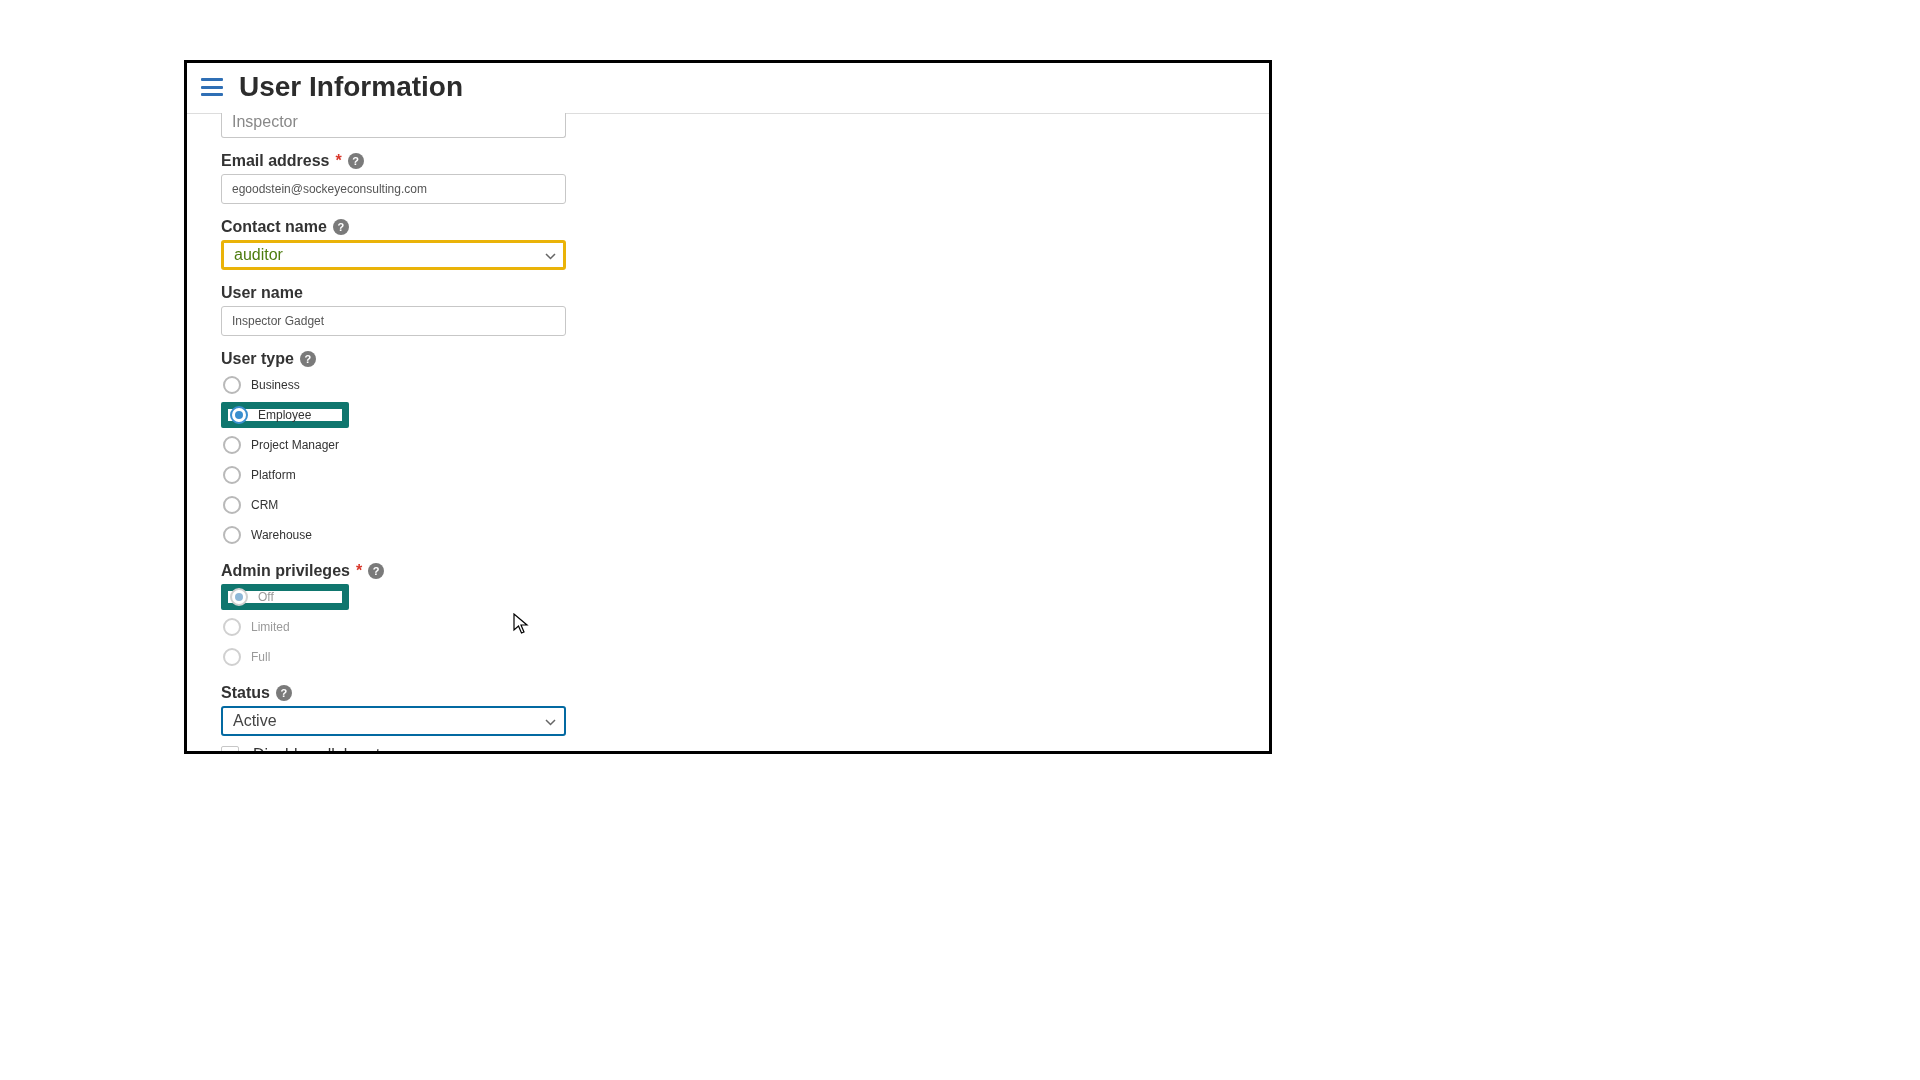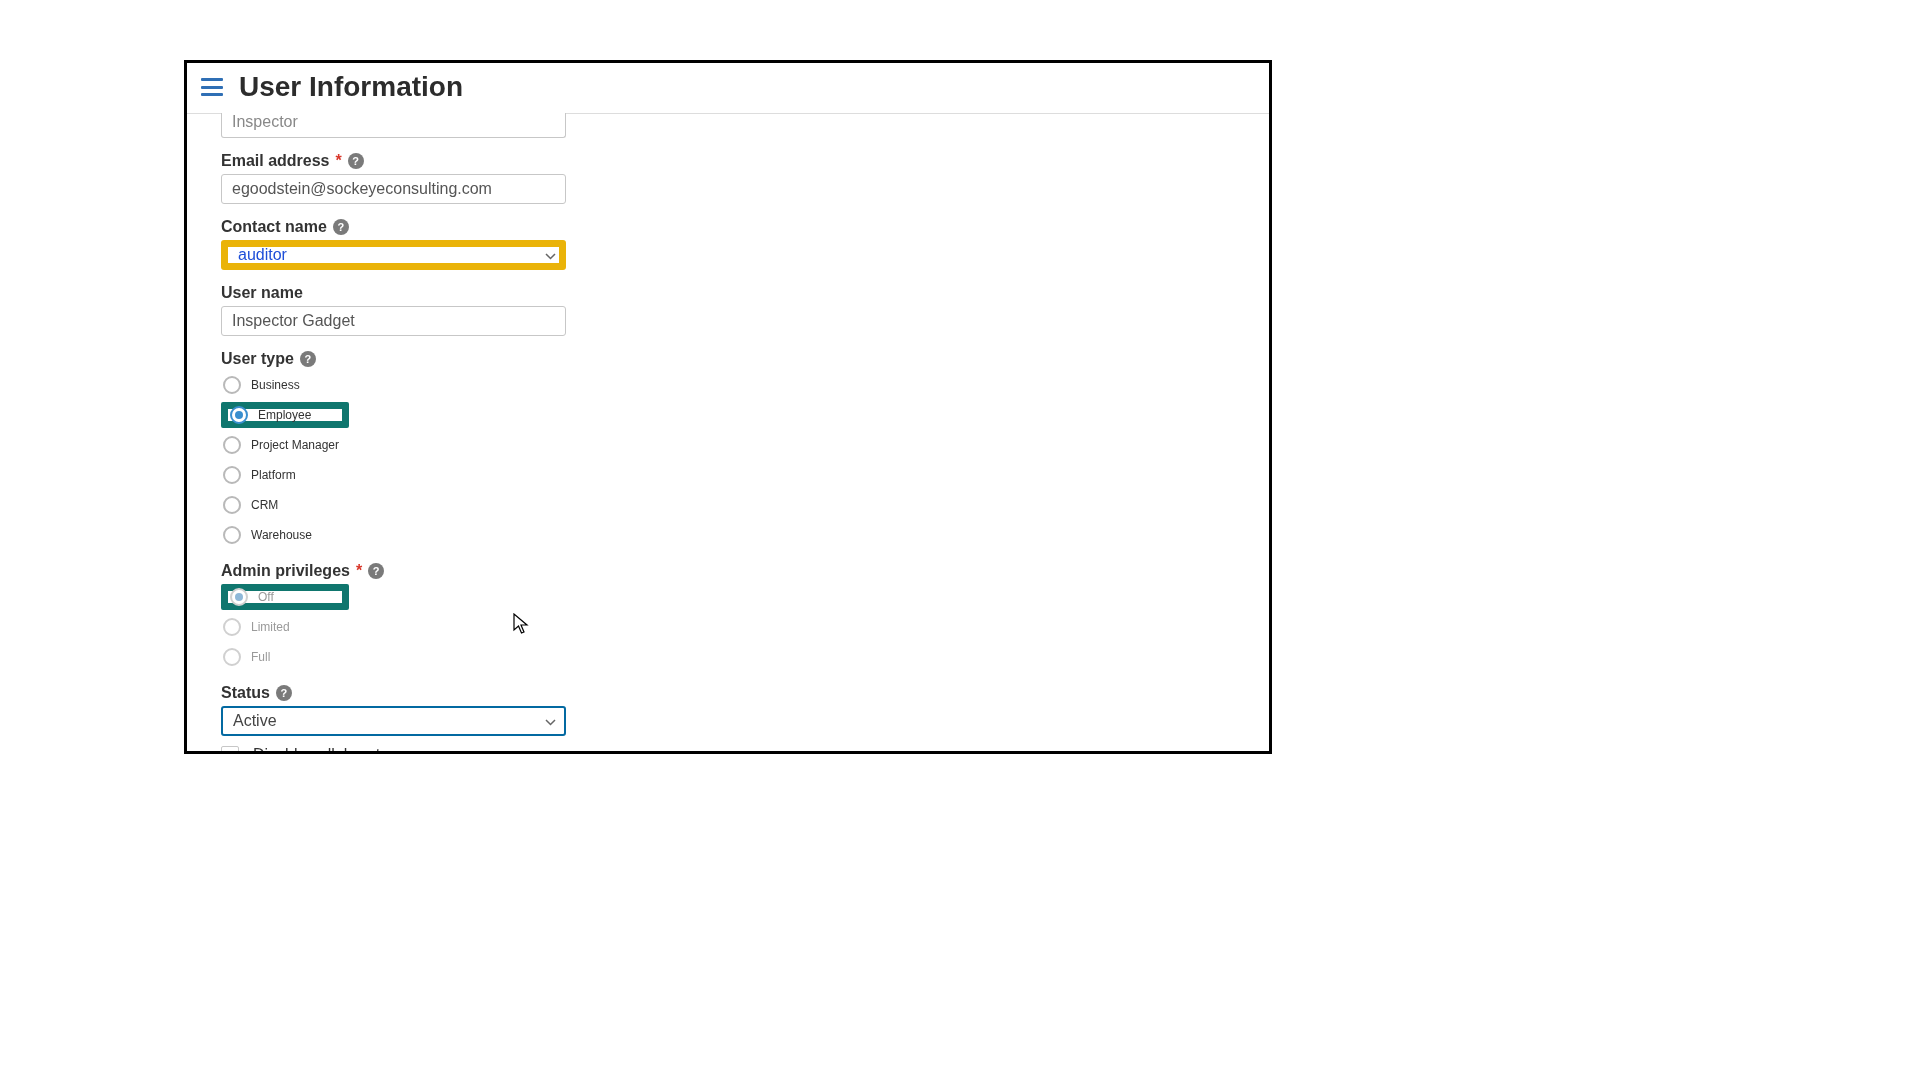--- a/index.html
+++ b/index.html
@@ -87,44 +87,44 @@
     display: inline-flex;
     align-items: center;
     justify-content: center;
   }
   .text-input, .select-input {
     width: 345px;
     height: 30px;
     border: 1px solid #c7c7c7;
     border-radius: 3px;
     padding: 0 10px;
-    font-size: 16px;
+    font-size: 12px;
     color: #555;
     background: #fff;
   }
   .select-wrap {
     position: relative;
     width: 345px;
   }
   .select-wrap .chev {
     position: absolute;
     right: 10px;
     top: 50%;
     transform: translateY(-50%);
     pointer-events: none;
     color: #666;
   }
   .select-like {
     width: 345px;
     height: 30px;
-    border: 7px solid #eab308;
+    border: 3px solid #eab308;
     border-radius: 3px;
     padding: 0 26px 0 10px;
     font-size: 16px;
-    color: #1d4ed8;
+    color: #4d7c0f;
     background: #fff;
     display: flex;
     align-items: center;
     cursor: pointer;
   }
   .select-like.highlight {
     border: 2px solid #0369a1;
     color: #444;
   }
   .radio-list {

